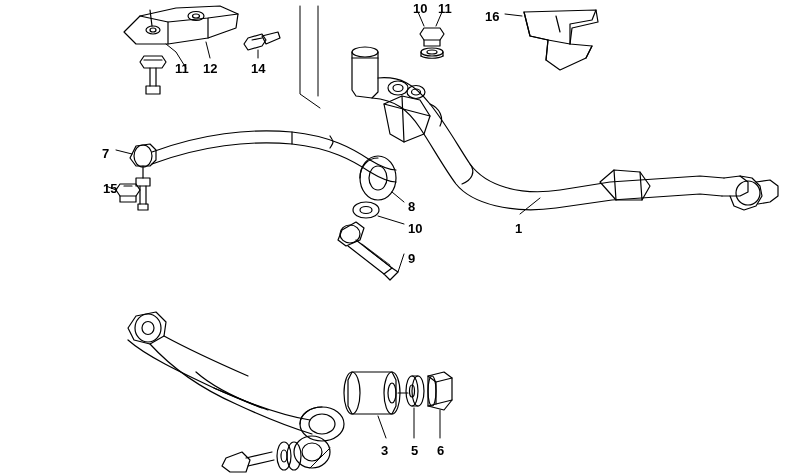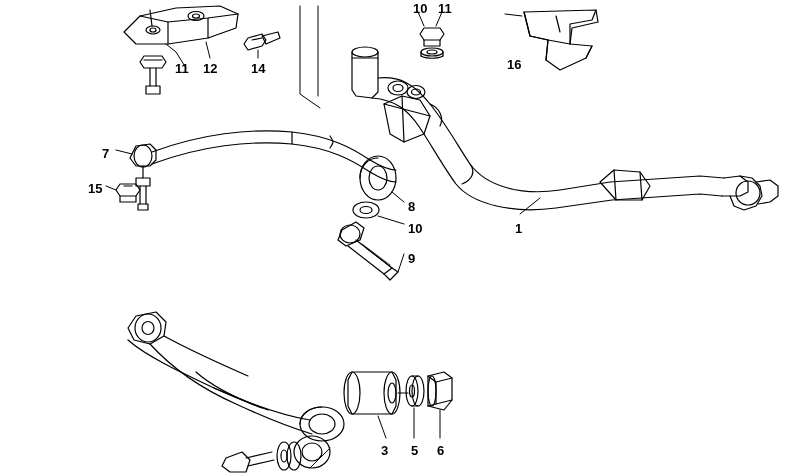--- a/index.html
+++ b/index.html
@@ -200,26 +200,26 @@
         <path d="M386 438 L378 416"></path>
         <path d="M414 438 L414 408"></path>
         <path d="M440 438 L440 410"></path>
         <path d="M310 468 L330 448"></path>
       </g>
     </g>
   </svg>
 
   <div class="lbl" style="left:413px;top:2px;">10</div>
   <div class="lbl" style="left:438px;top:2px;">11</div>
-  <div class="lbl" style="left:507px;top:10px;margin-top:48px;">16</div>
+  <div class="lbl" style="left:485px;top:10px;">16</div>
   <div class="lbl" style="left:175px;top:62px;">11</div>
   <div class="lbl" style="left:203px;top:62px;">12</div>
   <div class="lbl" style="left:251px;top:62px;text-align:right;">14</div>
   <div class="lbl" style="left:102px;top:147px;">7</div>
-  <div class="lbl" style="left:88px;top:182px;">15</div>
+  <div class="lbl" style="left:103px;top:182px;">15</div>
   <div class="lbl" style="left:408px;top:200px;">8</div>
   <div class="lbl" style="left:408px;top:222px;">10</div>
   <div class="lbl" style="left:515px;top:222px;">1</div>
   <div class="lbl" style="left:408px;top:252px;">9</div>
   <div class="lbl" style="left:381px;top:444px;">3</div>
   <div class="lbl" style="left:411px;top:444px;">5</div>
   <div class="lbl" style="left:437px;top:444px;">6</div>
 
 </div>
 

